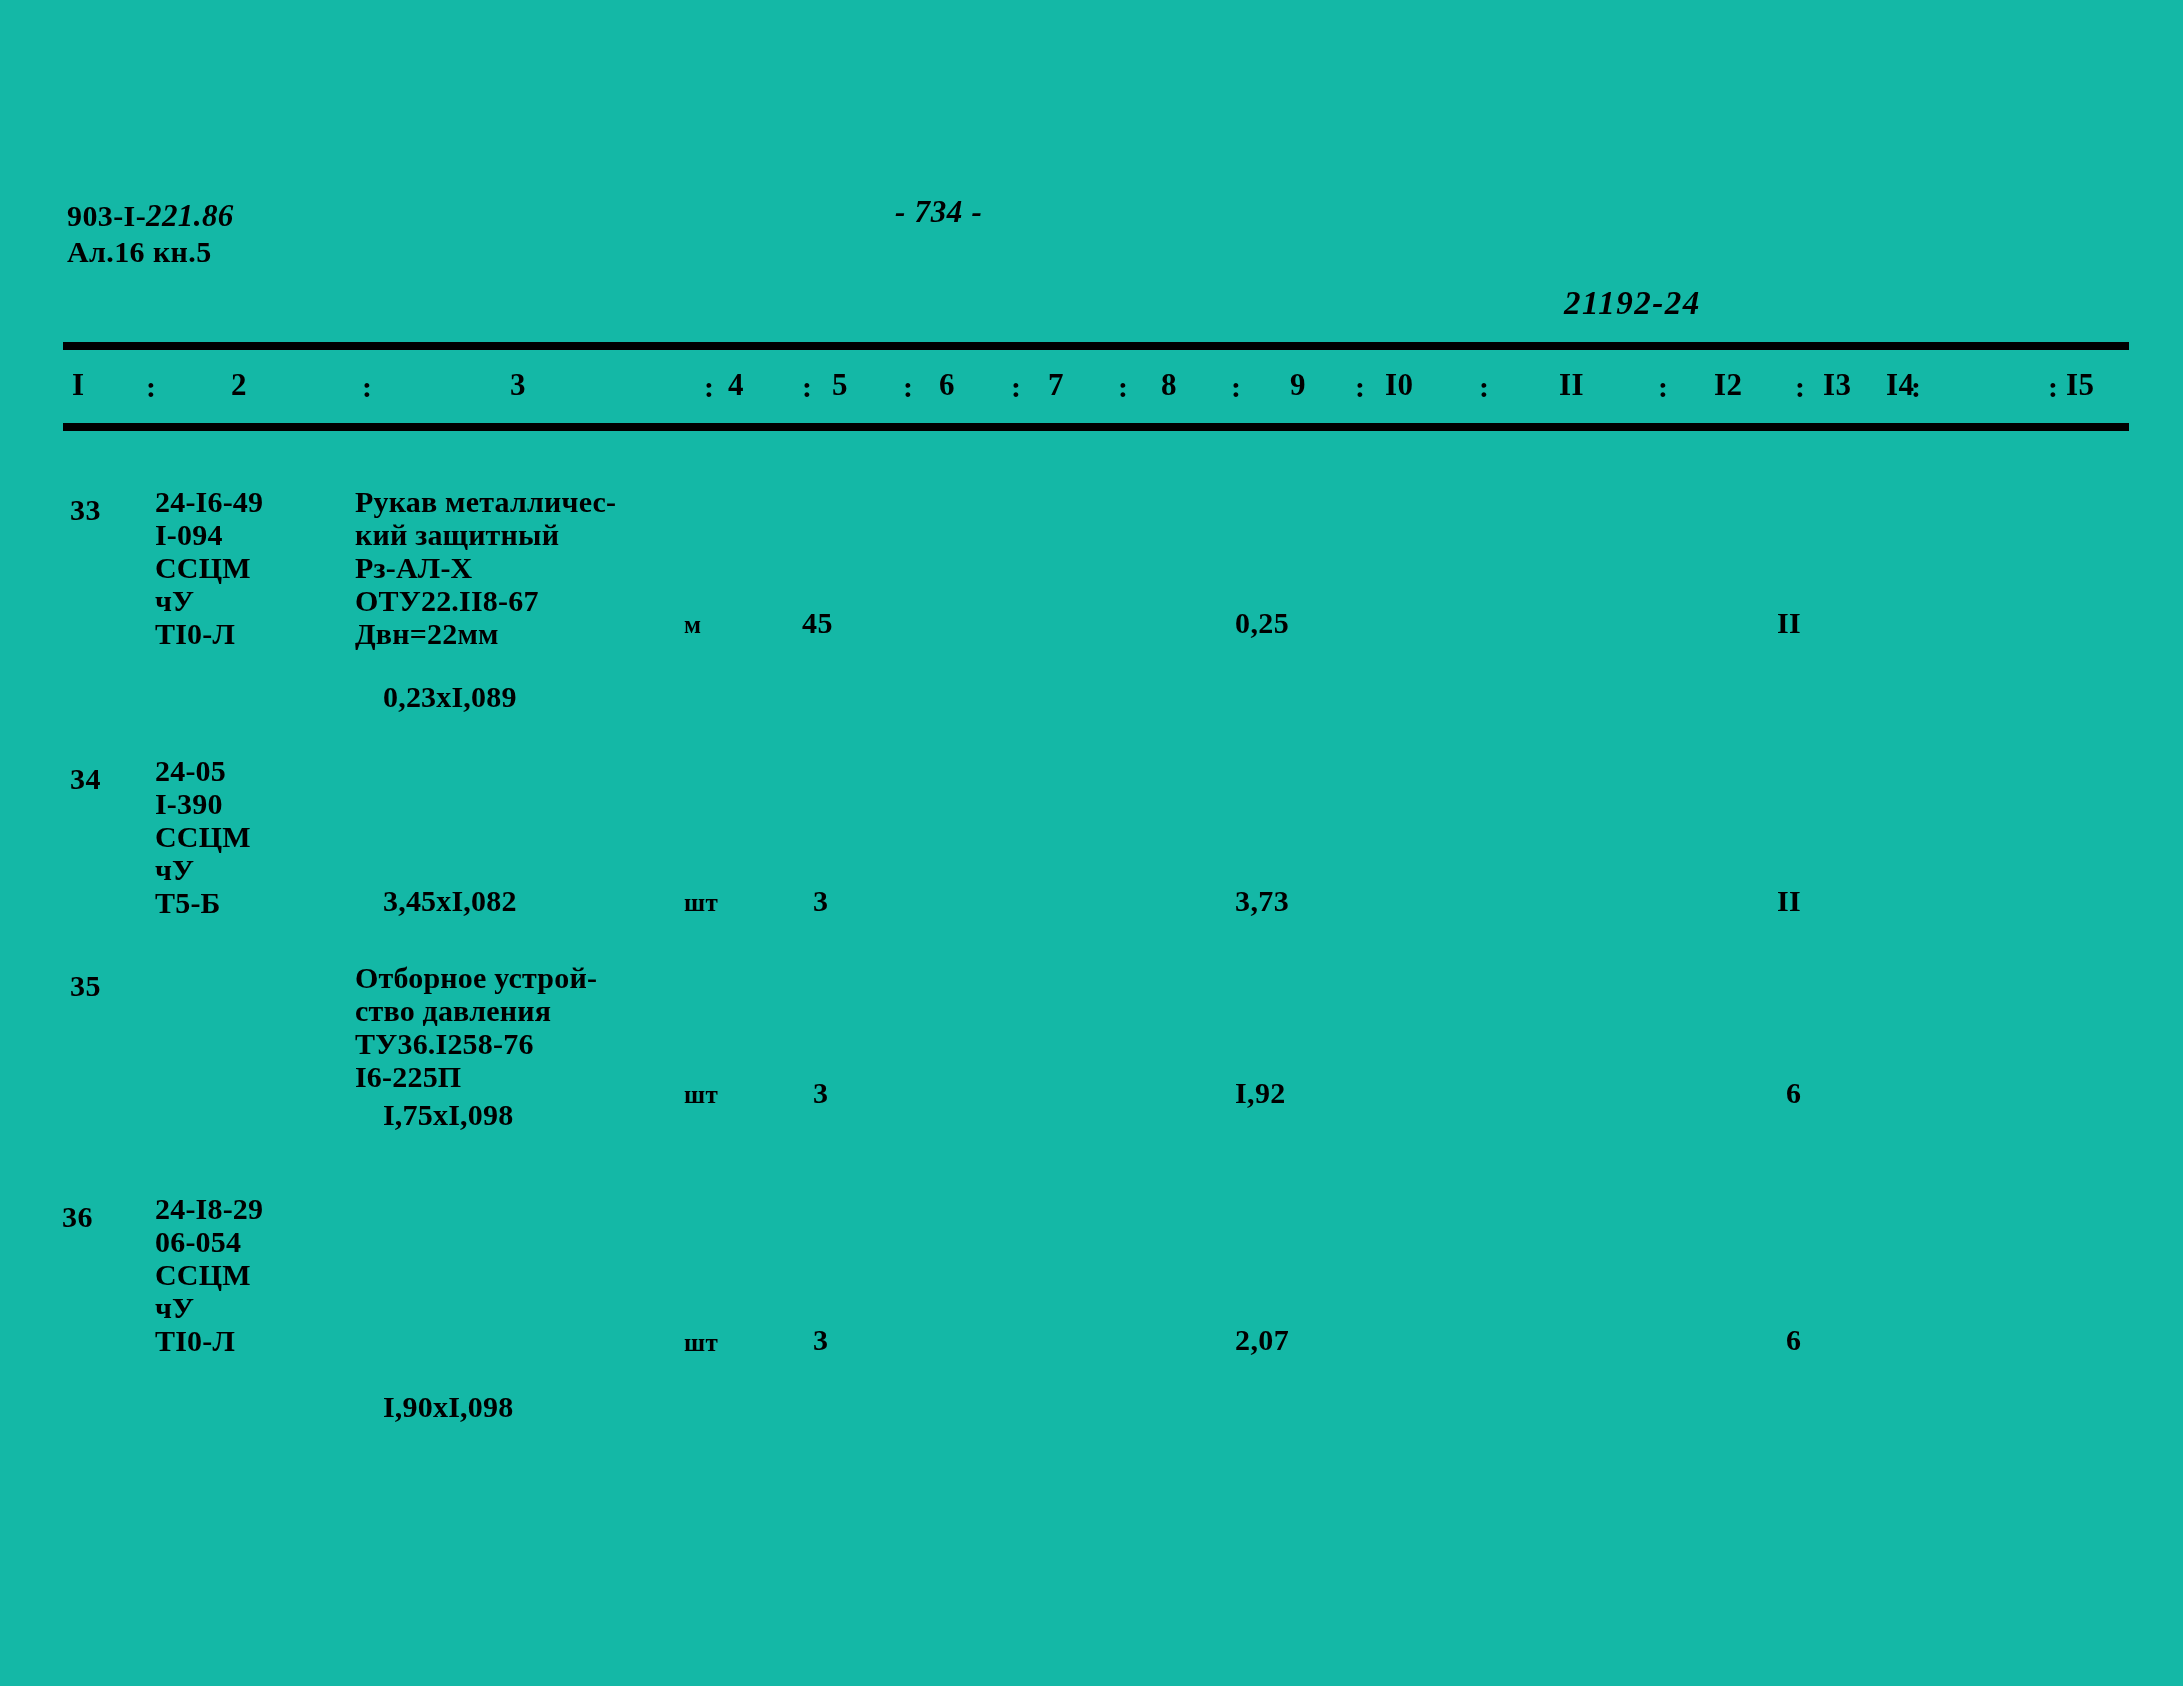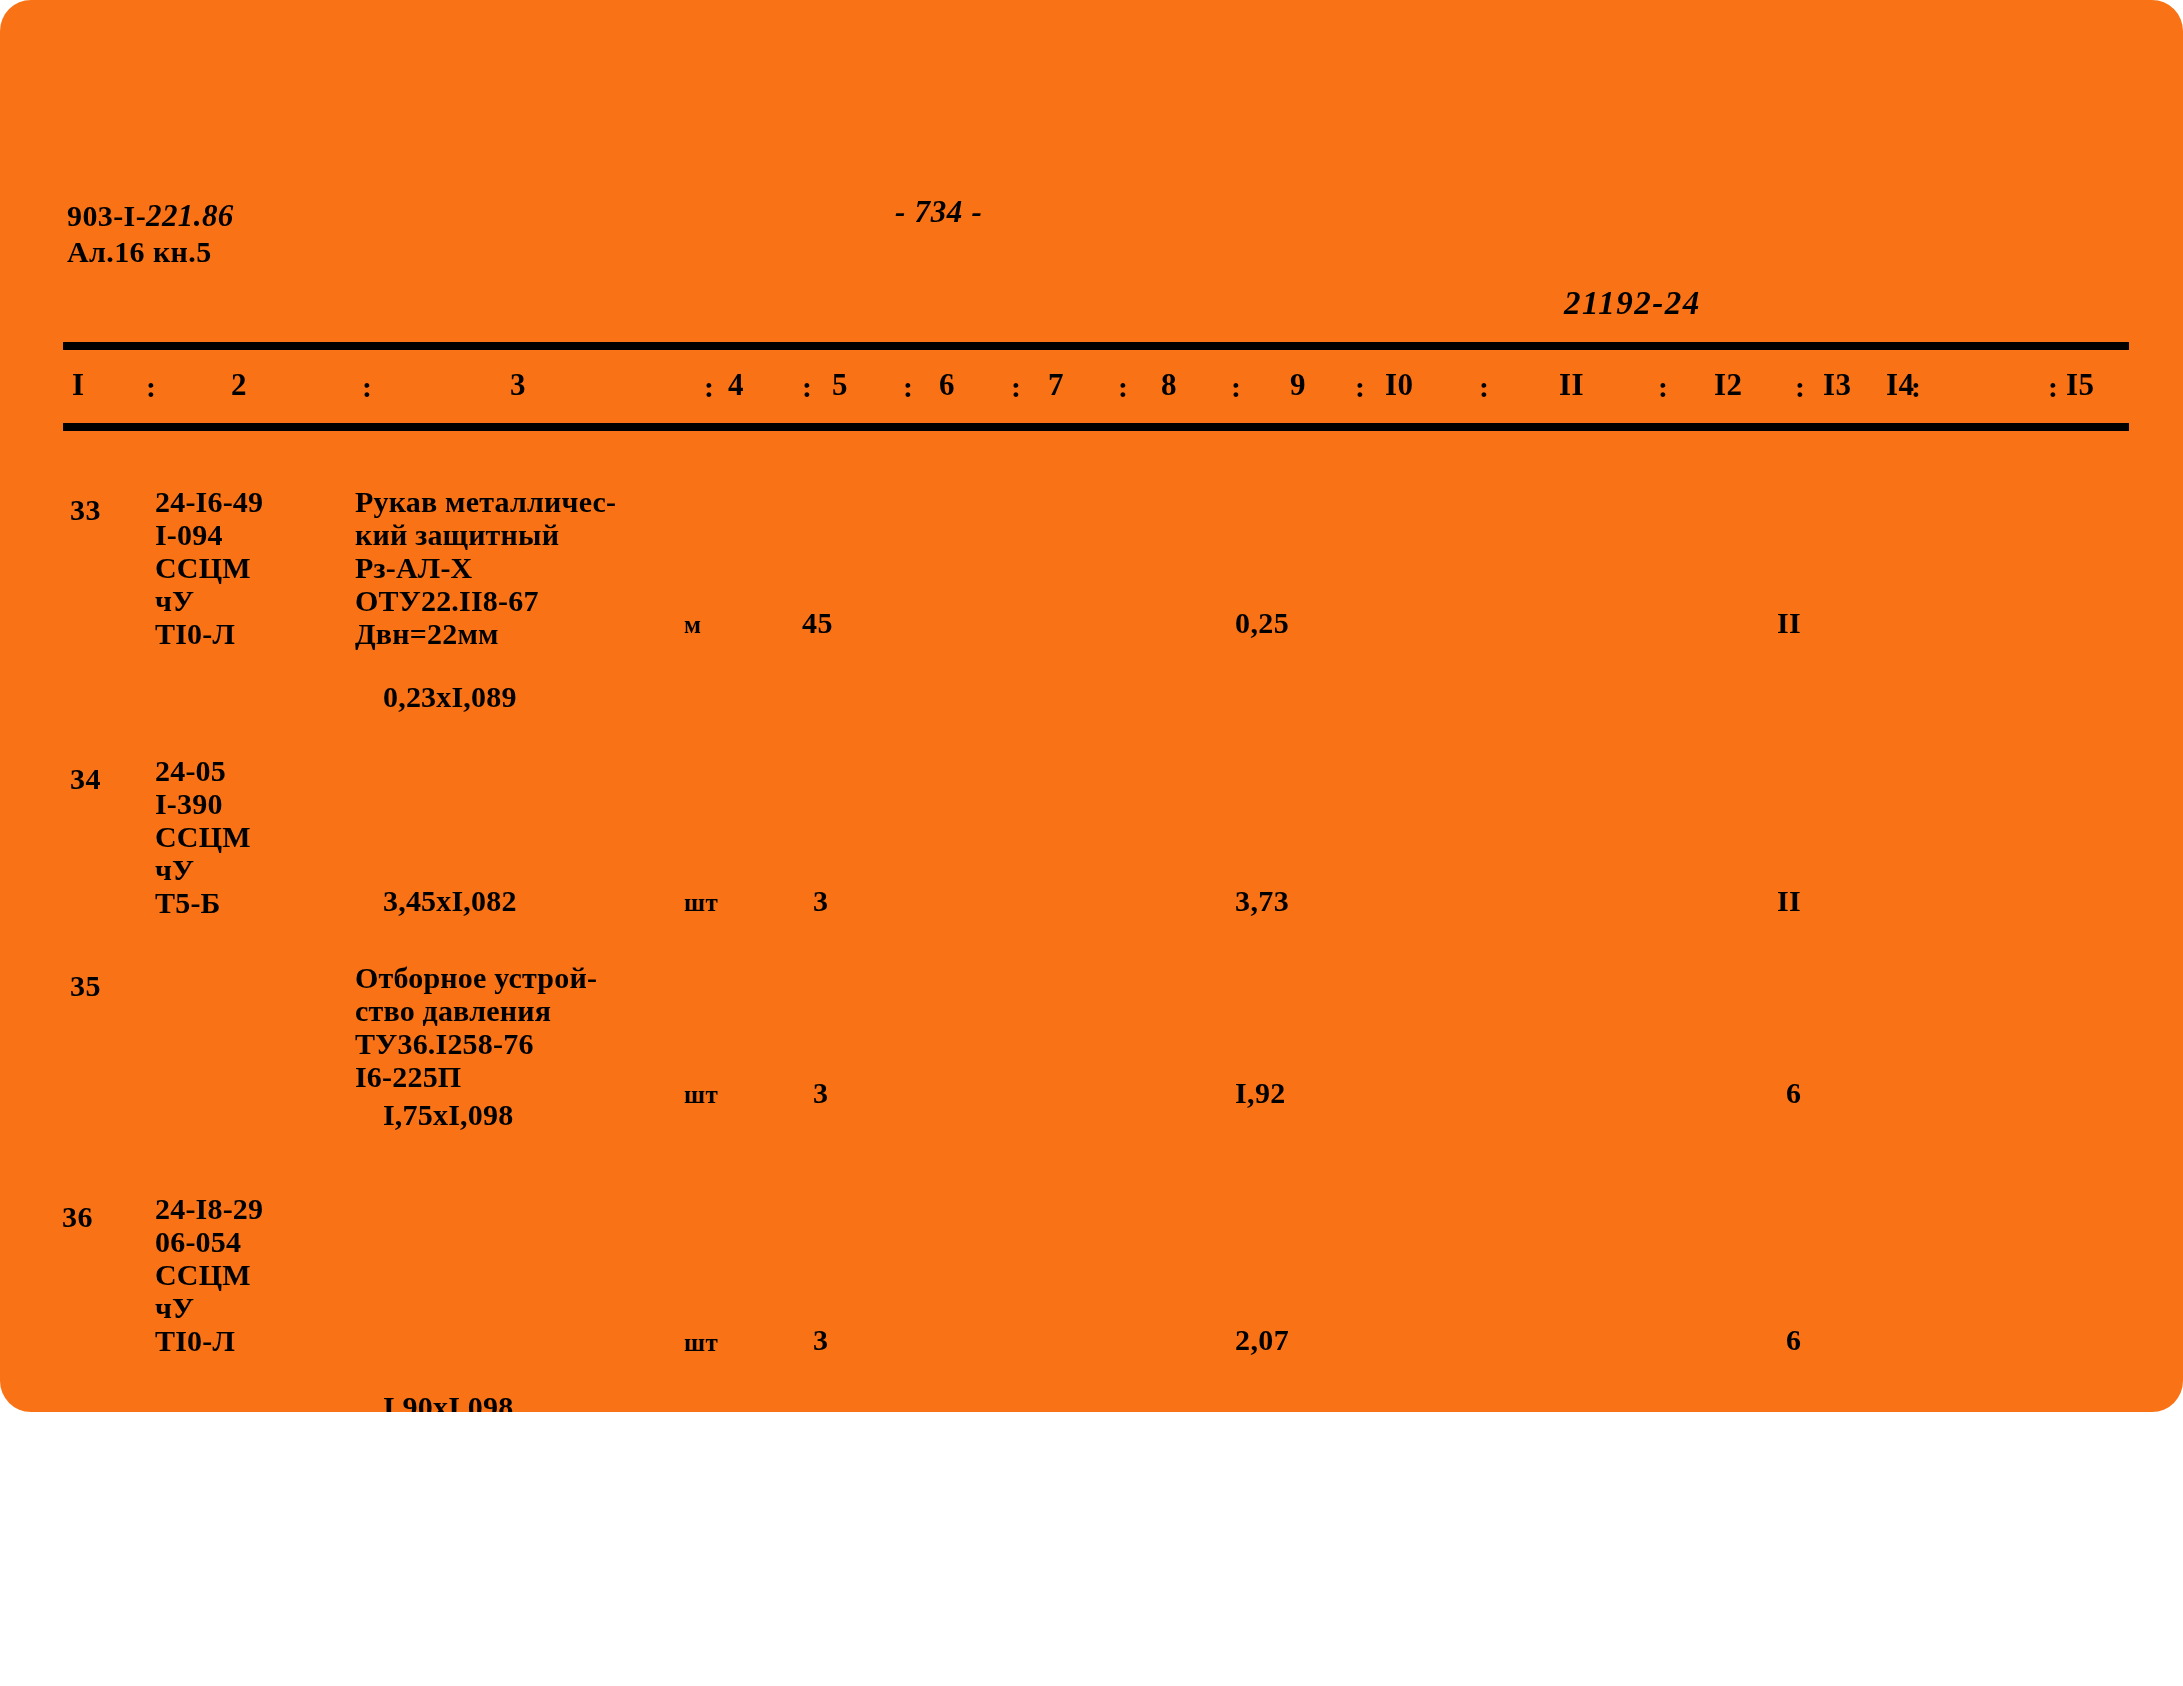--- a/index.html
+++ b/index.html
@@ -3,26 +3,25 @@
 <meta charset="utf-8">
 <style>
   html, body {
     margin: 0;
     padding: 0;
     background: #ffffff;
   }
   #page {
     position: relative;
     width: 2183px;
-    height: 1412px;
-    background: #f97316;
+    height: 1686px;
+    background: #14b8a6;
     overflow: hidden;
     font-family: "Liberation Serif", "DejaVu Serif", serif;
     color: #000000;
-    border-radius: 31px;
   }
 
   
   .abs { position: absolute; white-space: pre; }
 
   
   .doc-code {
     left: 67px; top: 198px;
     font-size: 30px;
     font-weight: 700;

